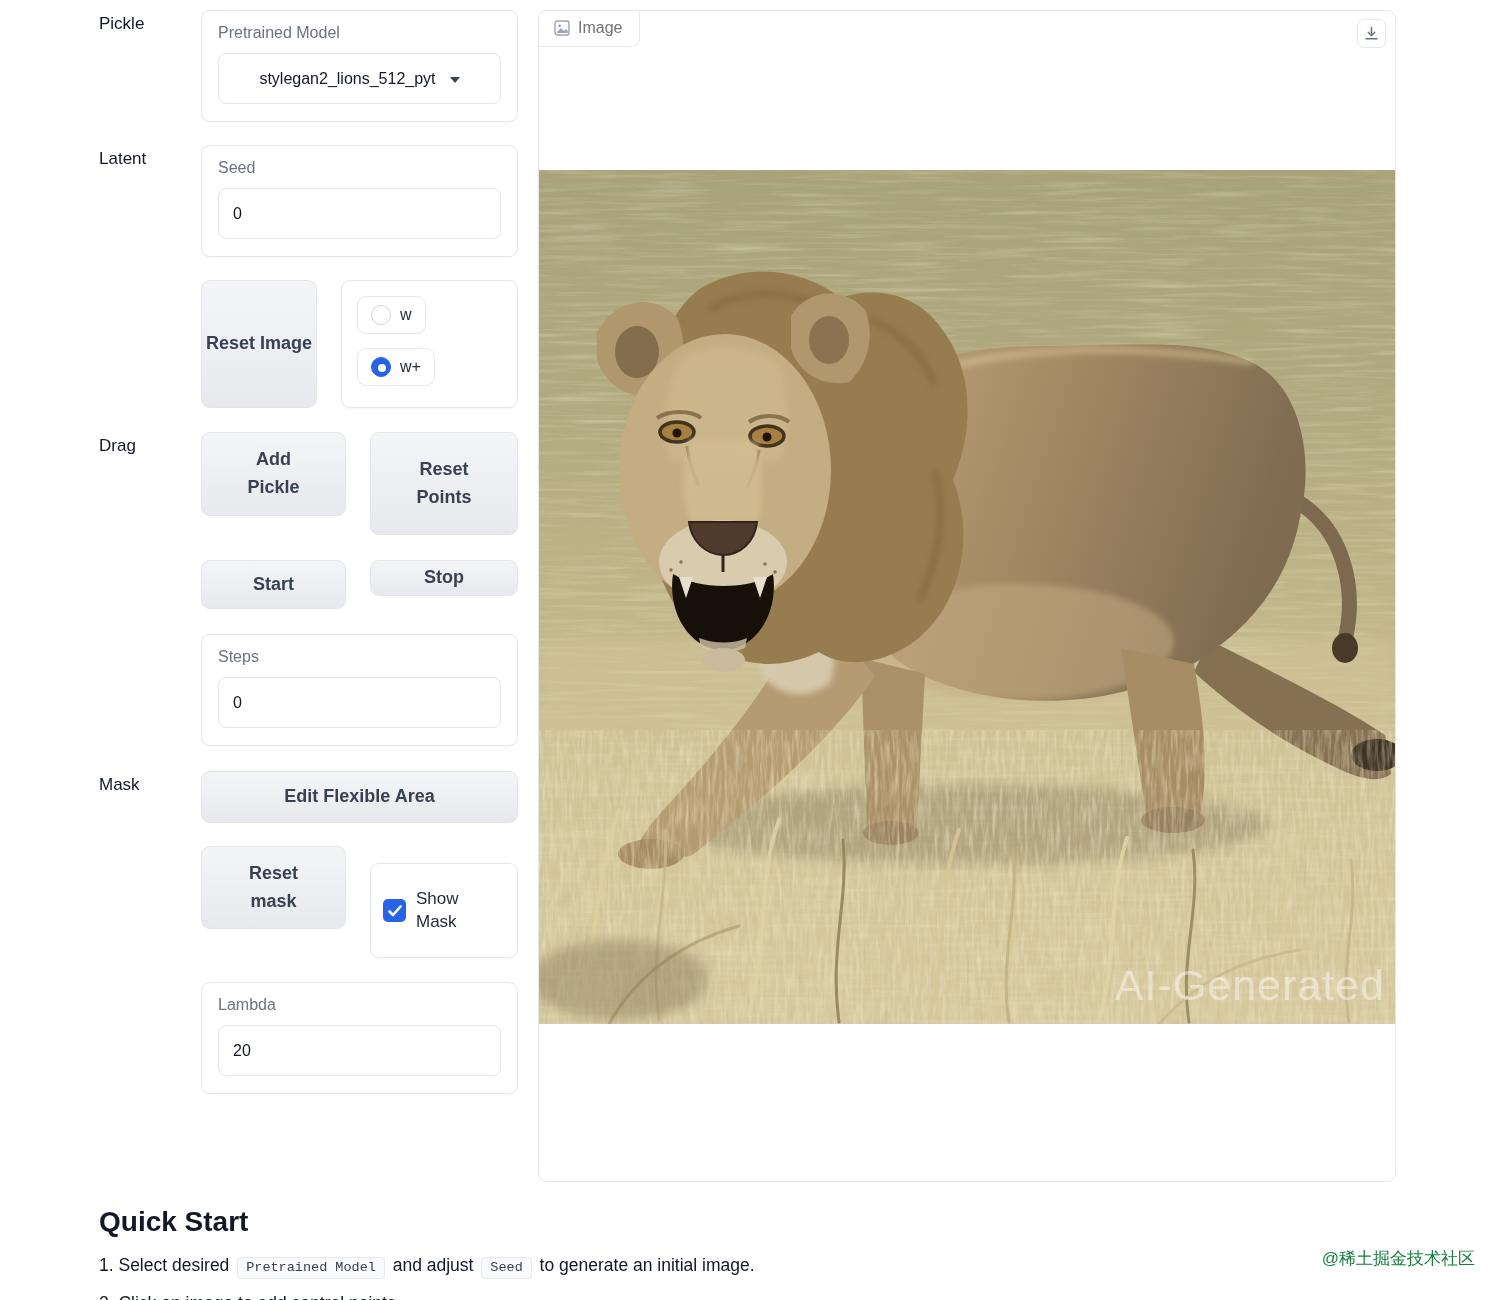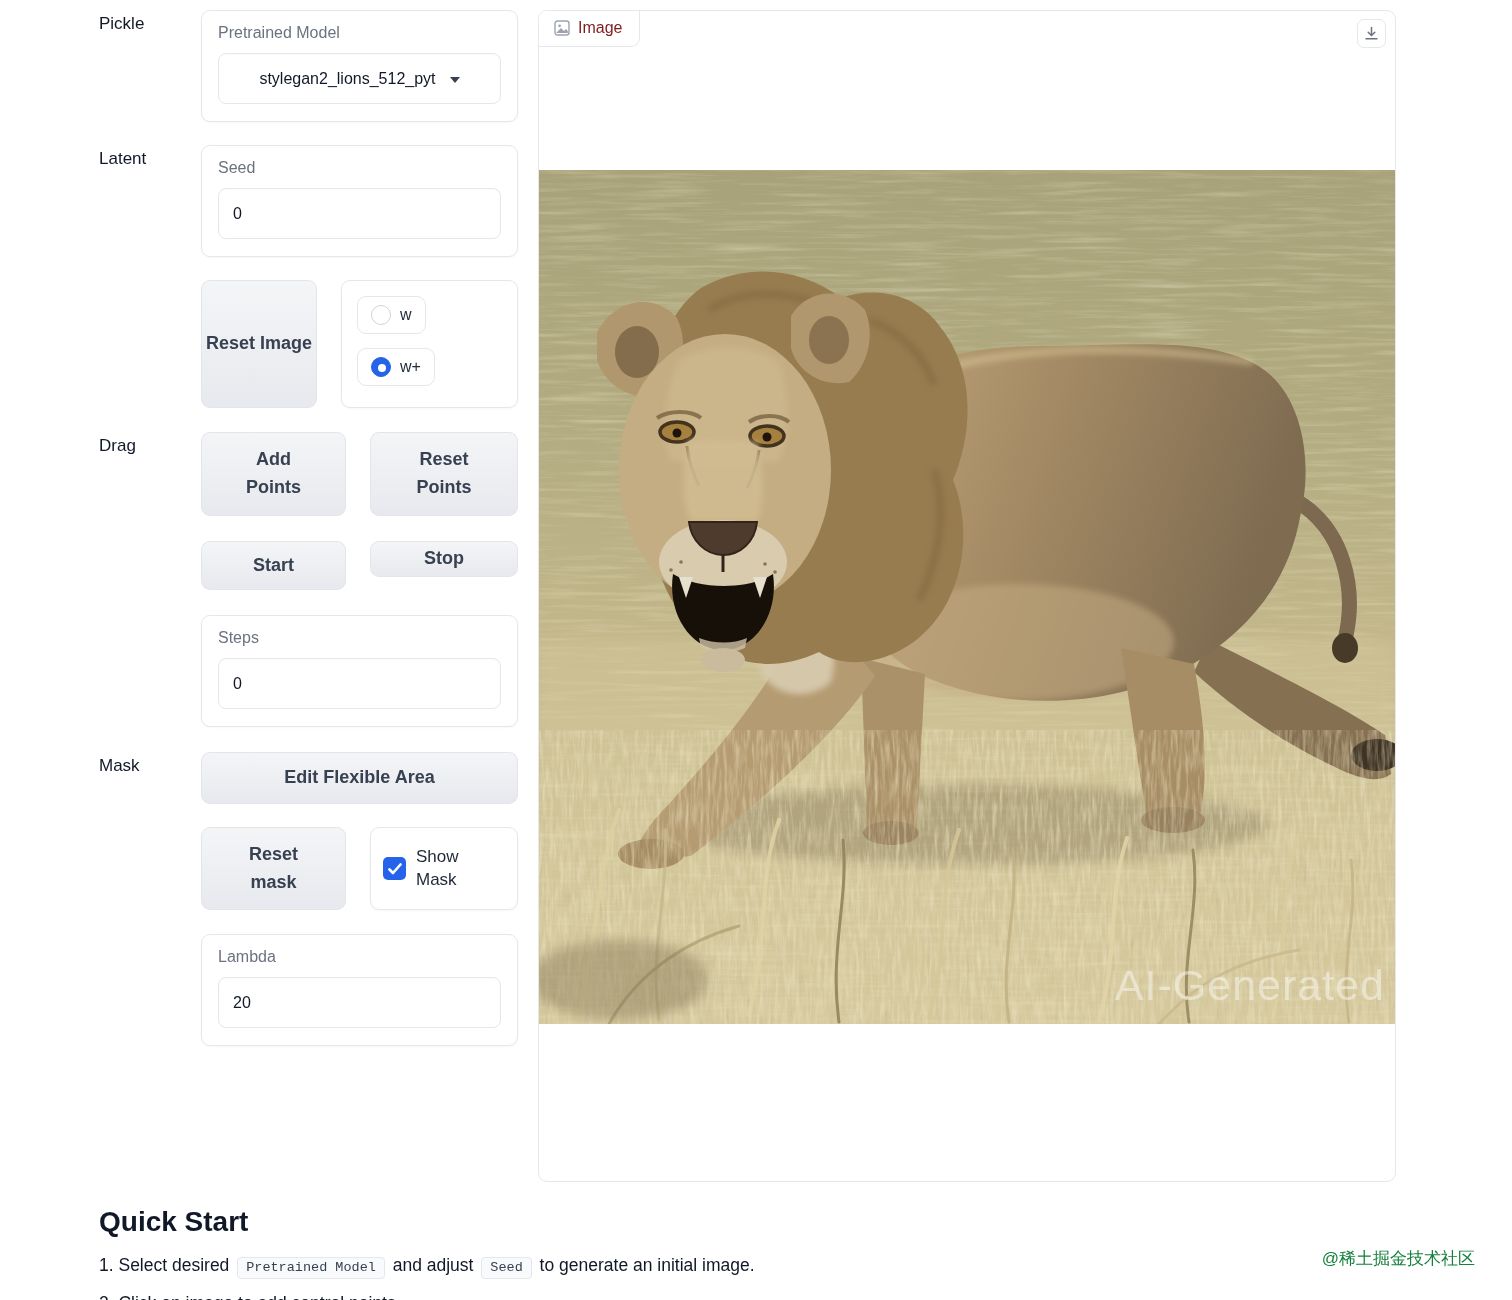--- a/index.html
+++ b/index.html
@@ -41,39 +41,39 @@
     border-radius:9px; padding:8px 13px; width:max-content; background:#fff; cursor:pointer; }
   .radio-option + .radio-option { margin-top:14px; }
   .radio-circle { width:20px; height:20px; border-radius:50%; border:1px solid #cfd4da;
     background:#fff; position:relative; }
   .radio-circle.selected { background:#2563eb; border-color:#2563eb; }
   .radio-circle.selected::after { content:""; position:absolute; left:6px; top:6px;
     width:8px; height:8px; border-radius:50%; background:#fff; }
   .radio-label { font-size:16px; color:#1f2937; }
 
   .half-btn-l { width:145px; height:84px; }
-  .half-btn-r { width:148px; height:84px; }
+  .half-btn-r { width:148px; height:103px; }
   .short-btn-l { width:145px; height:49px; }
   .short-btn-r { width:148px; height:36px; }
   .wide-btn { width:317px; height:52px; }
   .mask-btn { width:145px; height:83px; }
 
-  .checkbox-card { width:148px; height:83px; padding:12px; display:flex;
-    align-items:center; gap:10px; cursor:pointer; }
+  .checkbox-card { width:148px; height:95px; padding:12px; display:flex;
+    align-items:center; gap:10px; cursor:pointer;margin-top:17px; }
   .checkbox-box { flex:0 0 auto; width:23px; height:23px; border-radius:5px; background:#2563eb;
     display:flex; align-items:center; justify-content:center; }
   .checkbox-label { font-size:17px; color:#1f2937; line-height:1.35; }
 
   
   .image-panel { position:absolute; left:538px; top:10px; width:858px; height:1172px;
     background:#fff; border:1px solid #e5e7eb; border-radius:9px; }
   .image-tab { position:absolute; left:0; top:0; display:flex; align-items:center; gap:8px;
     padding:8px 17px 9px 15px; background:#fff; border-right:1px solid #e5e7eb;
     border-bottom:1px solid #e5e7eb; border-bottom-right-radius:9px; border-top-left-radius:8px;
-    font-size:16px; color:#7f1d1d; cursor:pointer; }
+    font-size:16px; color:#737373; cursor:pointer; }
   .download-btn { position:absolute; top:8px; right:9px; width:29px; height:29px;
     border:1px solid #e5e7eb; border-radius:7px; background:#fff; display:flex;
     align-items:center; justify-content:center; cursor:pointer; }
   .image-area { position:absolute; left:0; top:159px; width:856px; height:854px; overflow:hidden; }
   .image-area svg { display:block; }
   .ai-watermark { position:absolute; right:10px; bottom:14px; font-size:43px; color:#ffffff;
     opacity:0.45; letter-spacing:1px; }
 
   
   .quick-start { position:absolute; left:99px; top:1206px; width:1100px; }
@@ -132,21 +132,21 @@
           </div>
         </div>
       </div>
     </div>
 
     <div class="ctl-row" style="margin-top:24px;">
       <div class="row-label">Drag</div>
       <div class="row-content">
         <div class="pair">
           <div class="btn half-btn-l">
-            <span style="width:90px;">Add Points</span>
+            <span style="width:90px;">Add Pickle</span>
           </div>
           <div class="btn half-btn-r">
             <span style="width:90px;">Reset Points</span>
           </div>
         </div>
         <div class="pair" style="margin-top:25px;">
           <div class="btn short-btn-l">
             <span>Start</span>
           </div>
           <div class="btn short-btn-r">

